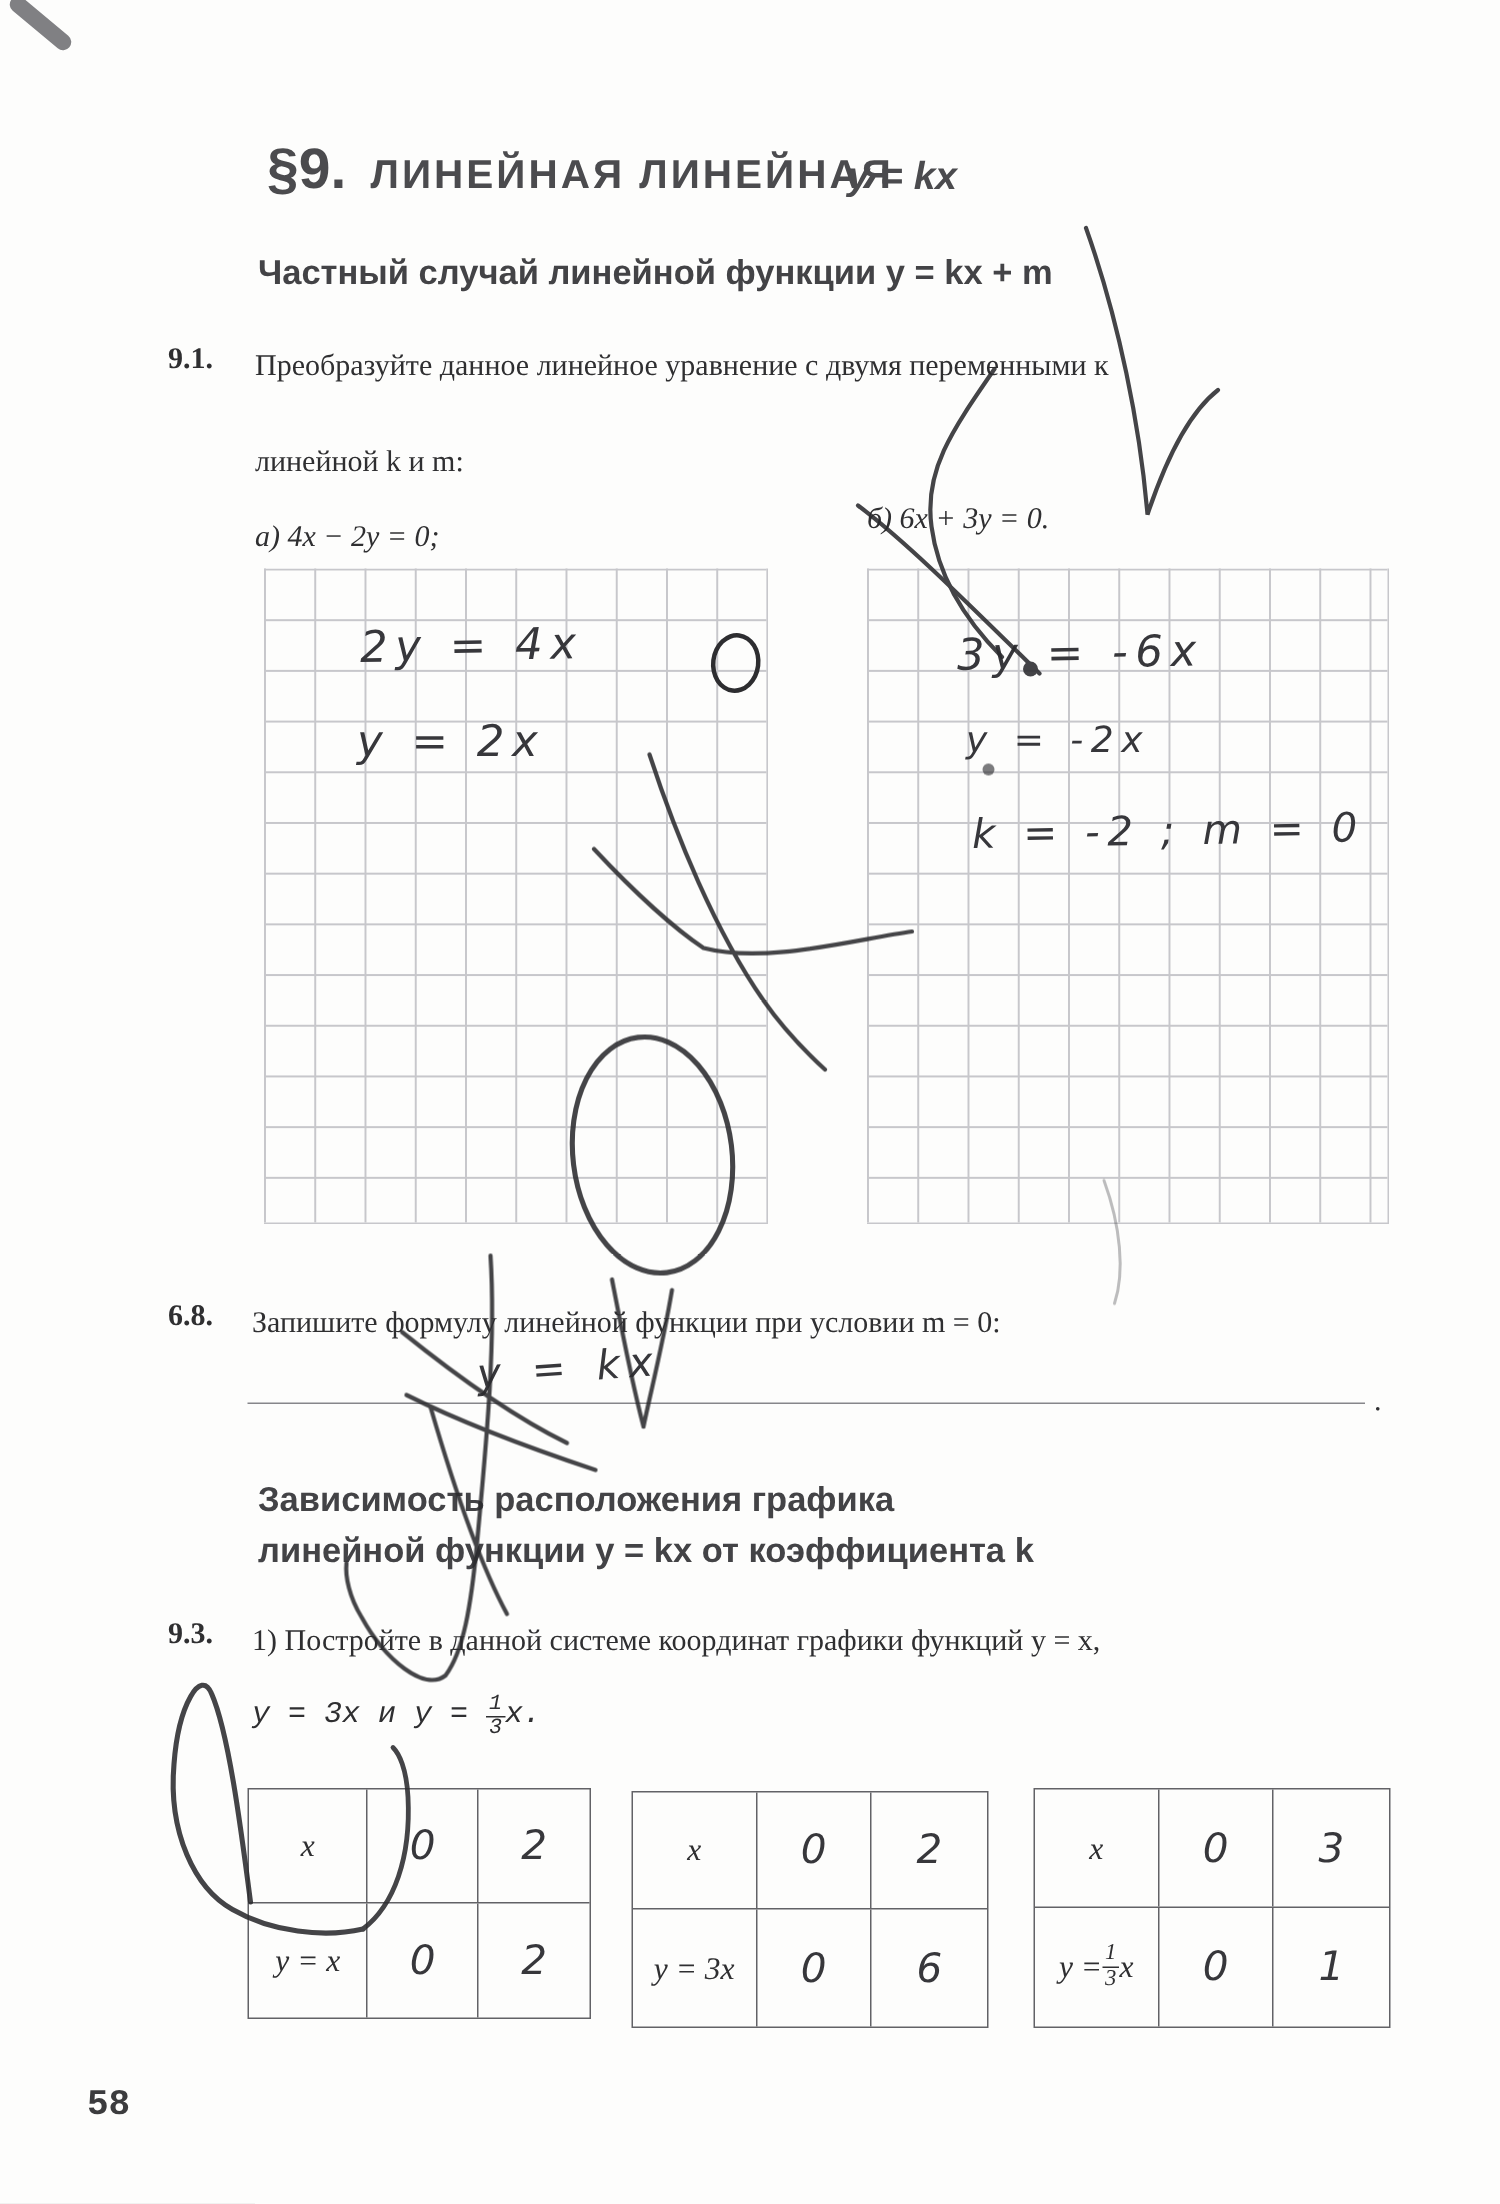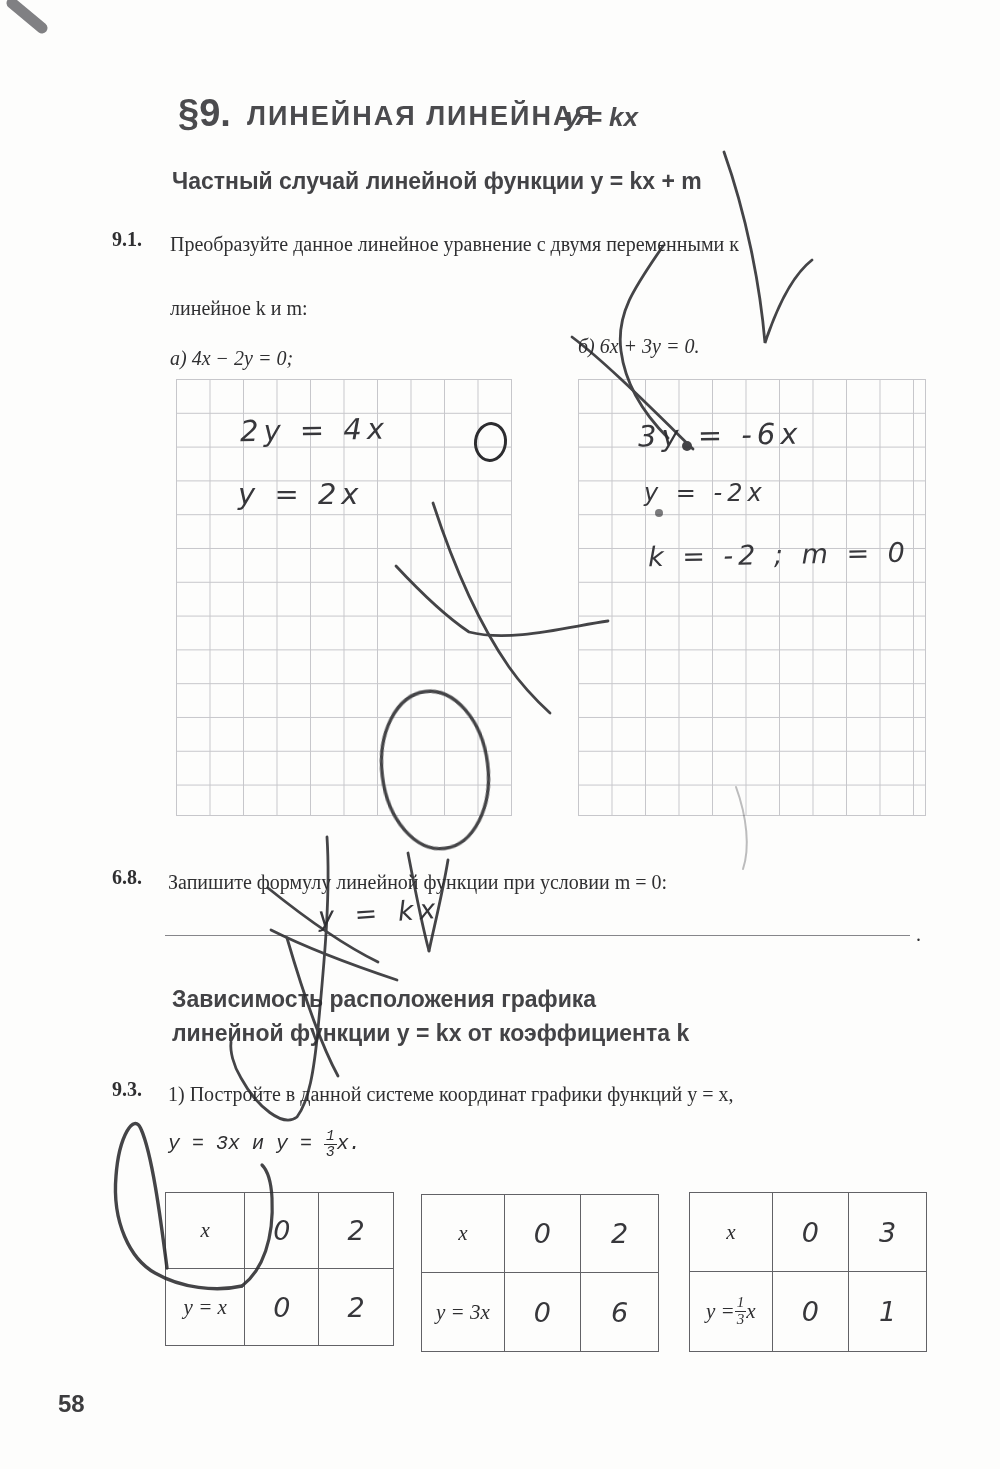--- a/index.html
+++ b/index.html
@@ -40,21 +40,21 @@
 <div class="page">
 
   <div class="abs h-para" style="left:178px;top:92px;font-size:38px;">§9.</div>
   <div class="abs h-para" style="left:247px;top:101px;font-size:27px;letter-spacing:2px;">ЛИНЕЙНАЯ ЛИНЕЙНАЯ</div>
   <div class="abs h-para mathit" style="left:565px;top:102px;font-size:26px;">y = kx</div>
 
   <div class="abs h-sec" style="left:172px;top:168px;font-size:23px;">Частный случай линейной функции y = kx + m</div>
 
   <div class="abs pnum" style="left:112px;top:228px;">9.1.</div>
   <div class="abs body-line" style="left:170px;top:228px;">Преобразуйте данное линейное уравнение с двумя переменными к</div>
-  <div class="abs body-line" style="left:170px;top:292px;">линейное k и m:</div>
+  <div class="abs body-line" style="left:170px;top:292px;">линейной k и m:</div>
 
   <div class="abs body-line mathit" style="left:170px;top:330px;margin-top:12px;">а) 4x − 2y = 0;</div>
   <div class="abs body-line mathit" style="left:578px;top:330px;">б) 6x + 3y = 0.</div>
 
   <div class="abs grid" style="left:176px;top:379px;width:335px;height:436px;"></div>
   <div class="abs grid" style="left:578px;top:379px;width:347px;height:436px;"></div>
 
   <div class="abs hw" style="left:240px;top:413px;font-size:29px;letter-spacing:5px;transform:rotate(-1deg);">2y = 4x</div>
   <div class="abs hw" style="left:238px;top:477px;font-size:29px;letter-spacing:5px;">y = 2x</div>
   <div class="abs" style="left:474px;top:422px;width:27px;height:34px;border:3px solid #2d2d30;border-radius:50%;transform:rotate(7deg);"></div>
@@ -117,21 +117,21 @@
             <span class="num">1</span>
             <span class="den">3</span>
           </span>
           <span>x</span>
       </div>
       <div class="vcell vval">0</div>
       <div class="vcell vval">1</div>
     </div>
   </div>
 
-  <div class="abs" style="left:58px;top:1390px;font-family:Liberation Sans, sans-serif;font-weight:bold;font-size:24px;color:#3c3c3e;">58</div>
+  <div class="abs" style="left:58px;top:1390px;font-family:Liberation Mono, monospace;font-weight:bold;font-size:24px;color:#3c3c3e;">58</div>
 
   <svg class="ink" width="1000" height="1469" viewBox="0 0 1000 1469">
     <g fill="none" stroke="#2b2b2e" stroke-width="2.8" stroke-linecap="round" opacity="0.88">
 
       <path d="M12,3 L42,28" stroke-width="11" stroke="#6f6f72"></path>
 
       <path d="M724,152 C746,214 760,284 765,343 C778,304 794,274 812,260"></path>
       <path d="M663,246 C634,288 616,314 621,351 C626,389 647,417 668,438"></path>
       <path d="M572,337 C604,361 644,401 693,449"></path>
       <circle cx="687" cy="446" r="5" fill="#2b2b2e" stroke="none"></circle>

